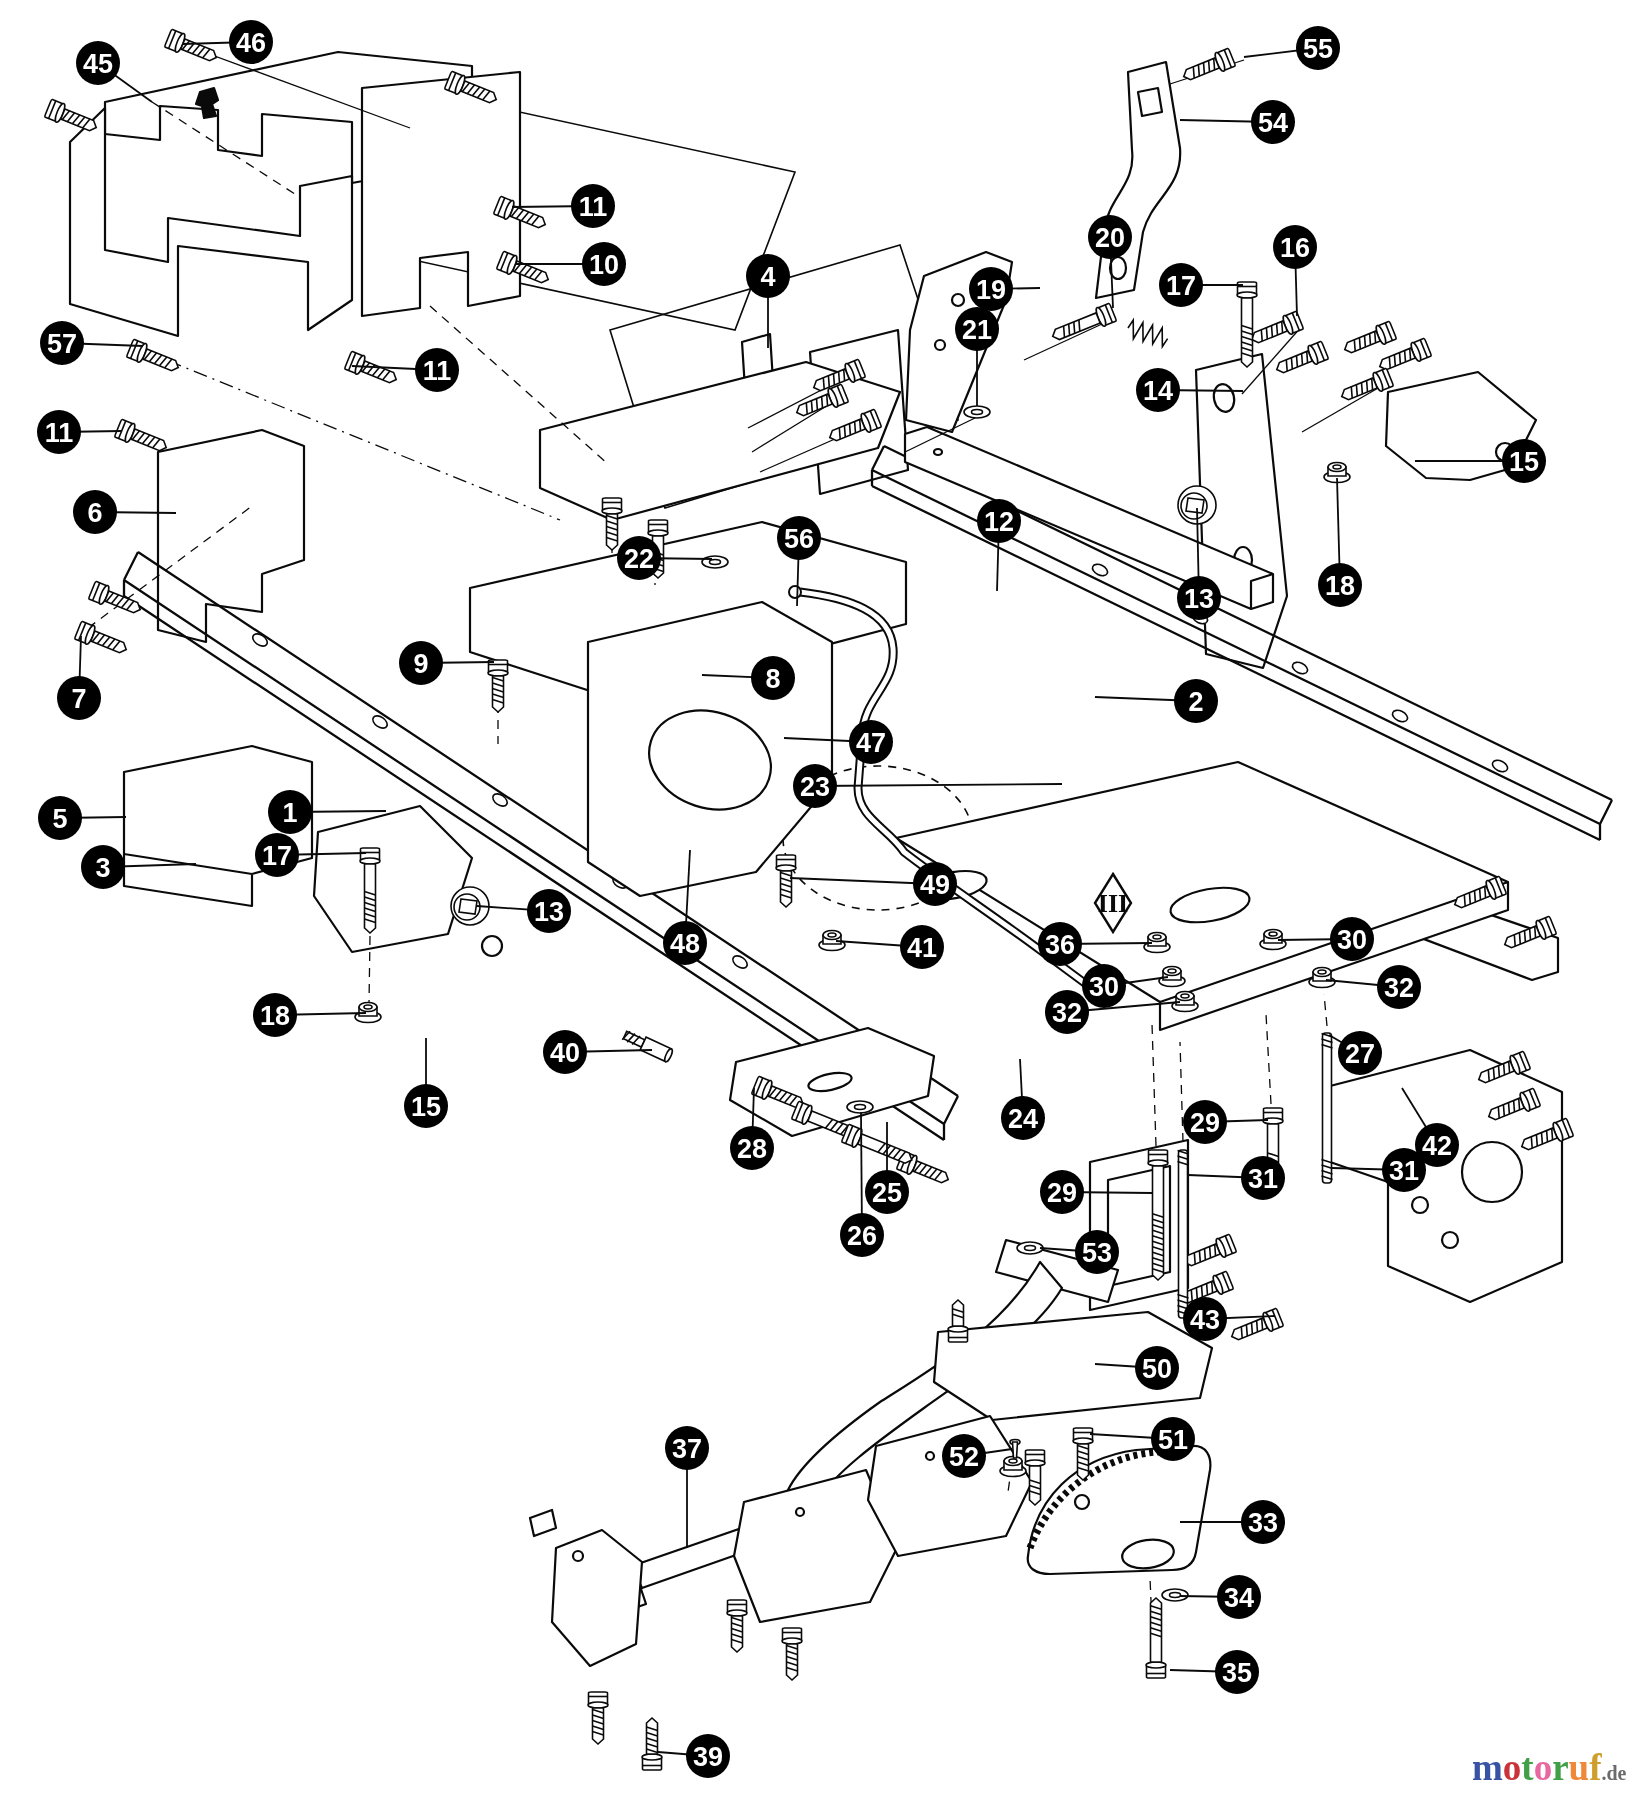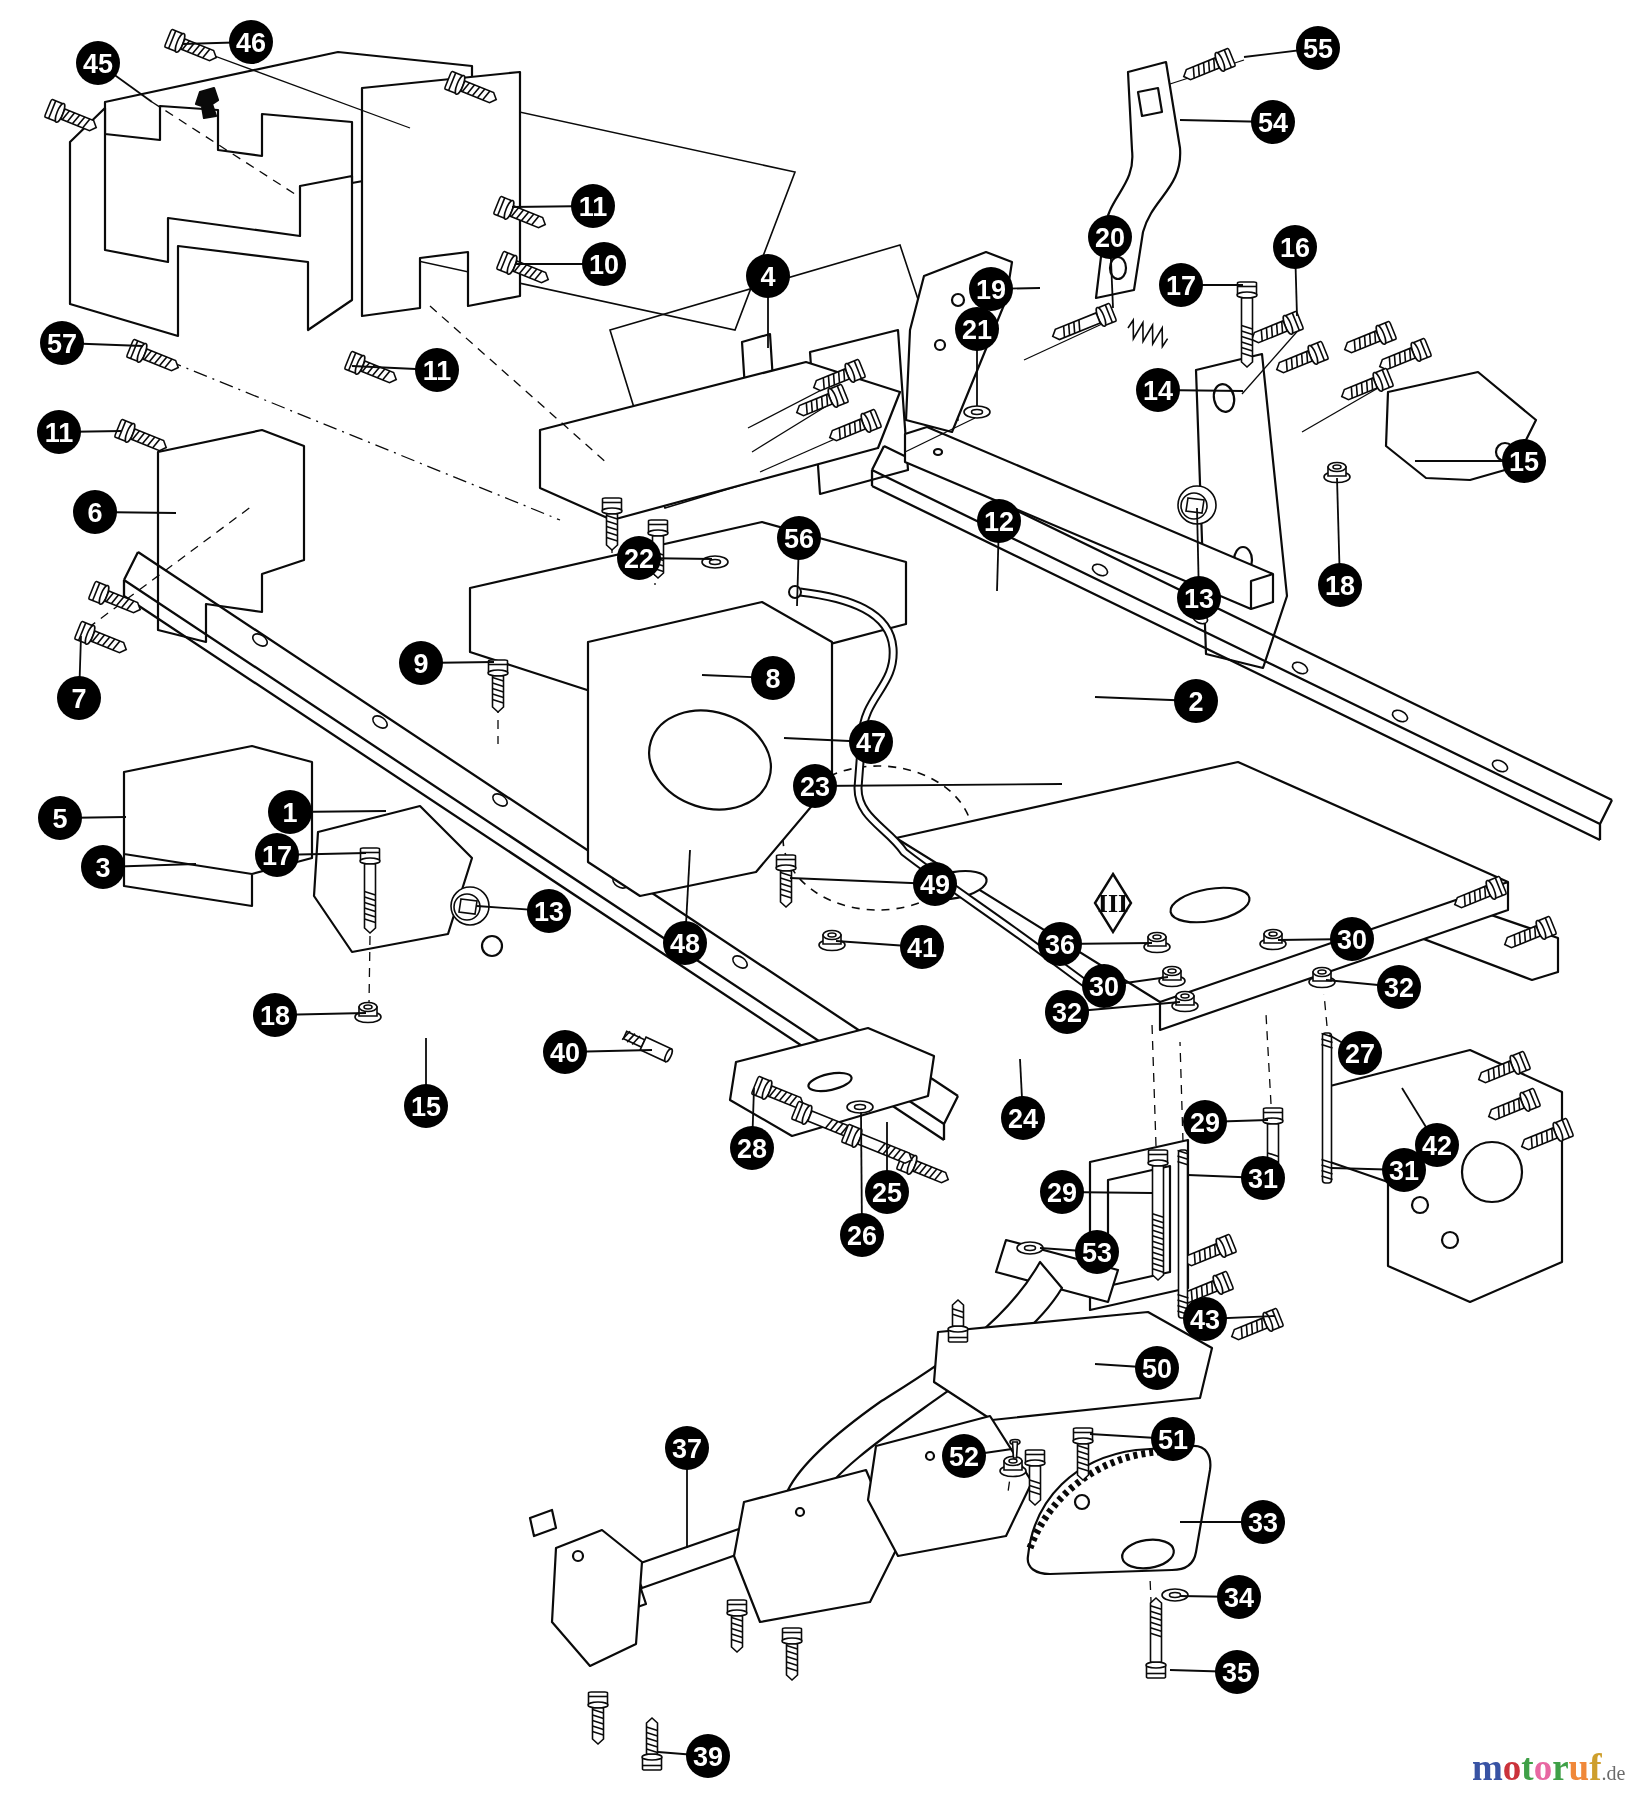--- a/index.html
+++ b/index.html
@@ -6,21 +6,21 @@
   .stage{position:relative;width:1637px;height:1800px;background:#fff;overflow:hidden;
          font-family:"Liberation Sans",sans-serif;}
   svg{position:absolute;left:0;top:0;}
   .callout-num{fill:#fff;font-family:"Liberation Sans",sans-serif;font-weight:bold;
                font-size:27px;text-anchor:middle;}
   .diamond-label{font-family:"Liberation Serif",serif;font-weight:bold;font-size:26px;
                  text-anchor:middle;fill:#0a0a0a;}
   .watermark{position:absolute;left:1472px;top:1748px;white-space:nowrap;
              font-family:"Liberation Serif",serif;font-weight:bold;font-size:37px;
              line-height:40px;letter-spacing:0px;cursor:pointer;}
-  .watermark .suffix{font-size:20px;font-weight:normal;margin-top:28px;}
+  .watermark .suffix{font-size:20px;font-weight:bold;margin-top:28px;}
 </style>
 </head>
 <body>
 
 <div class="stage">
 <svg width="1637" height="1800" viewBox="0 0 1637 1800">
 
   <g fill="none" stroke="#0a0a0a" stroke-width="1.6">
     <path d="M455,98 L795,172 L735,330 L395,256 Z"></path>
     <path d="M610,330 L900,245 L958,420 L665,508 Z"></path>

